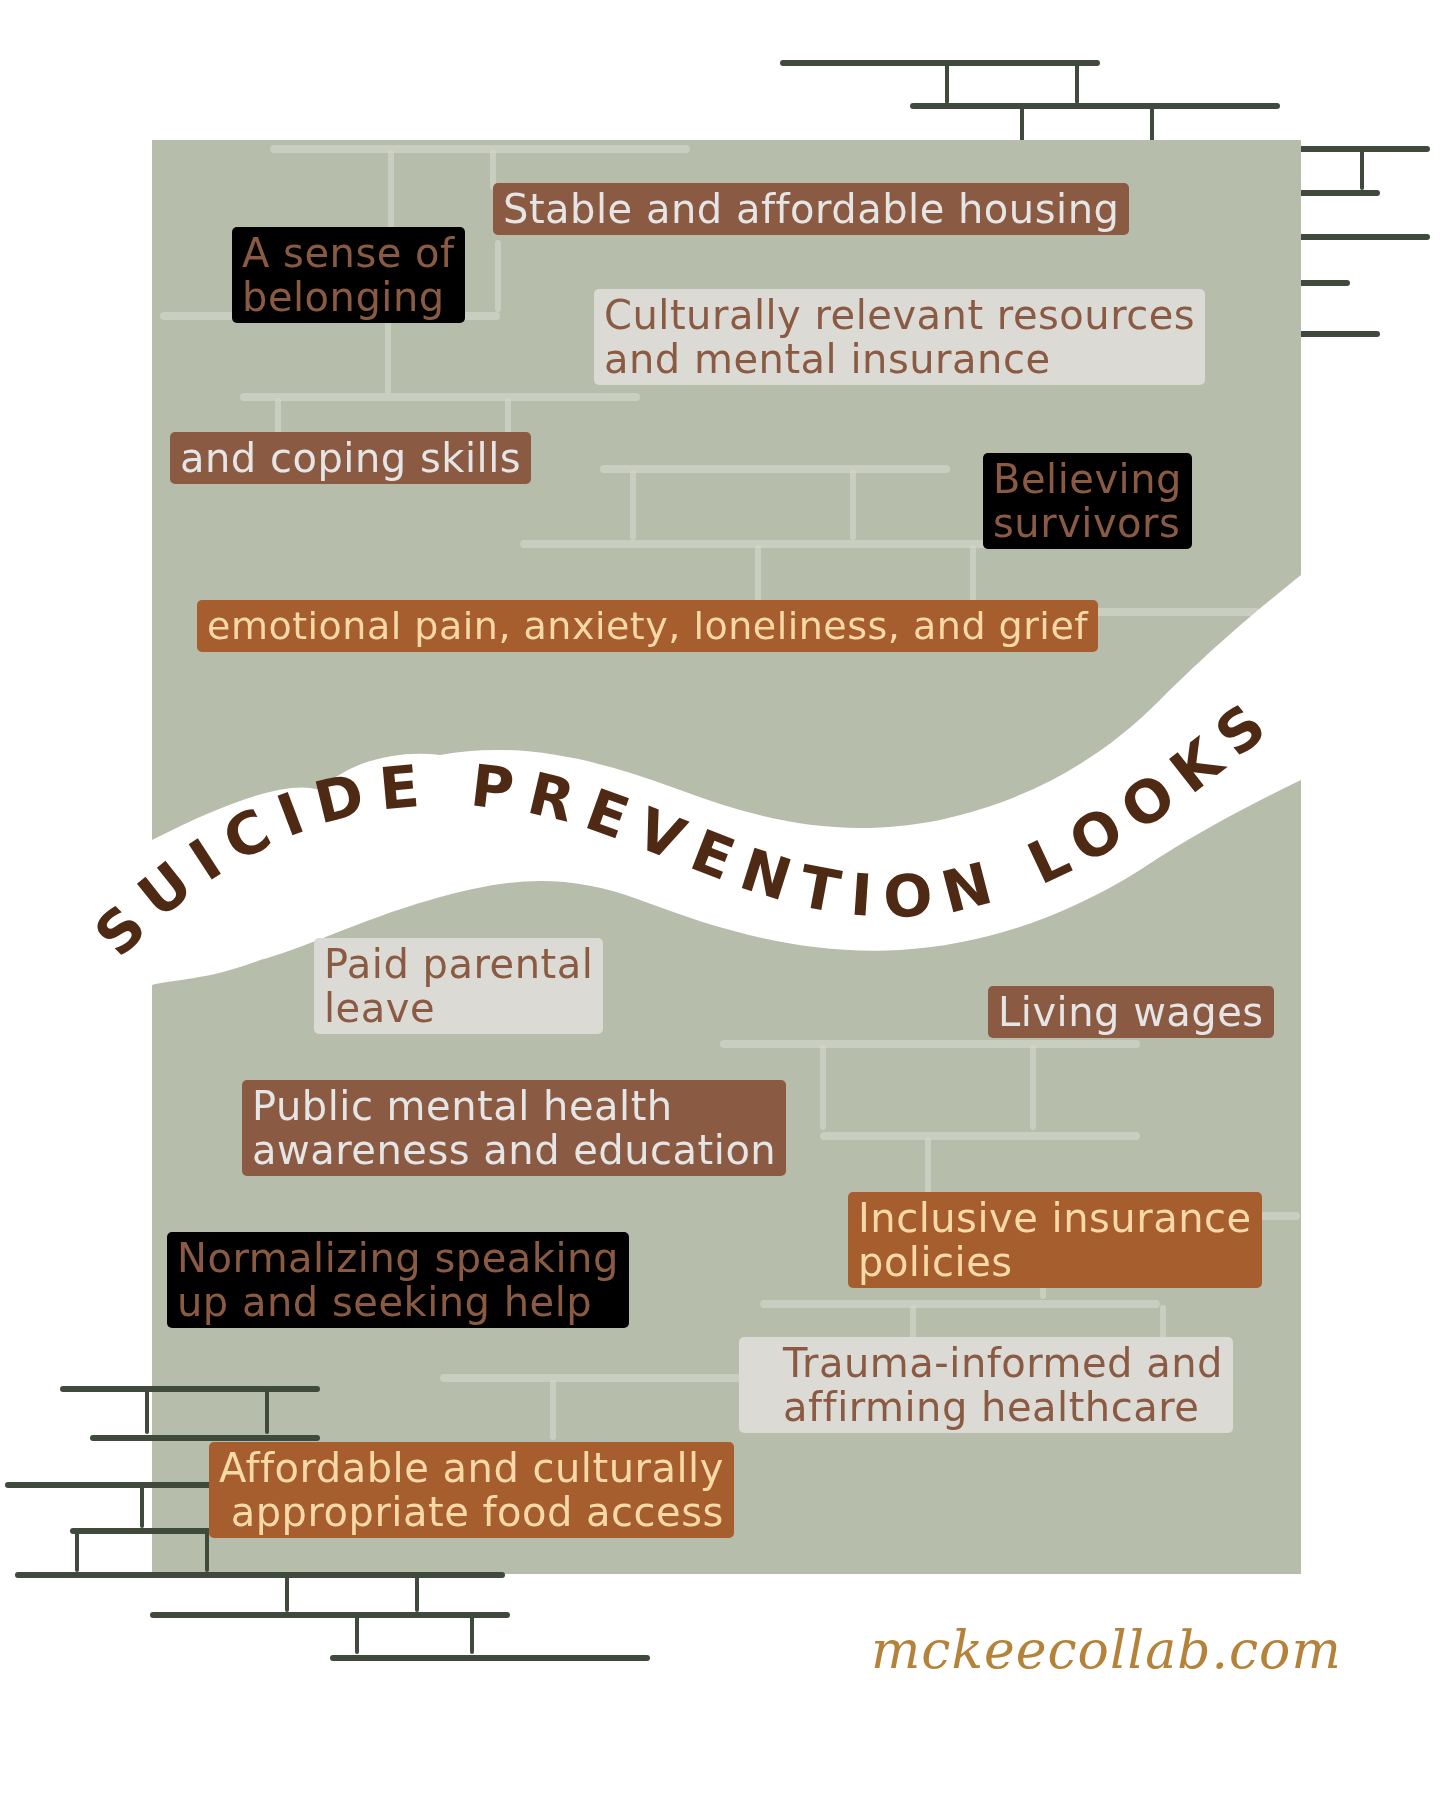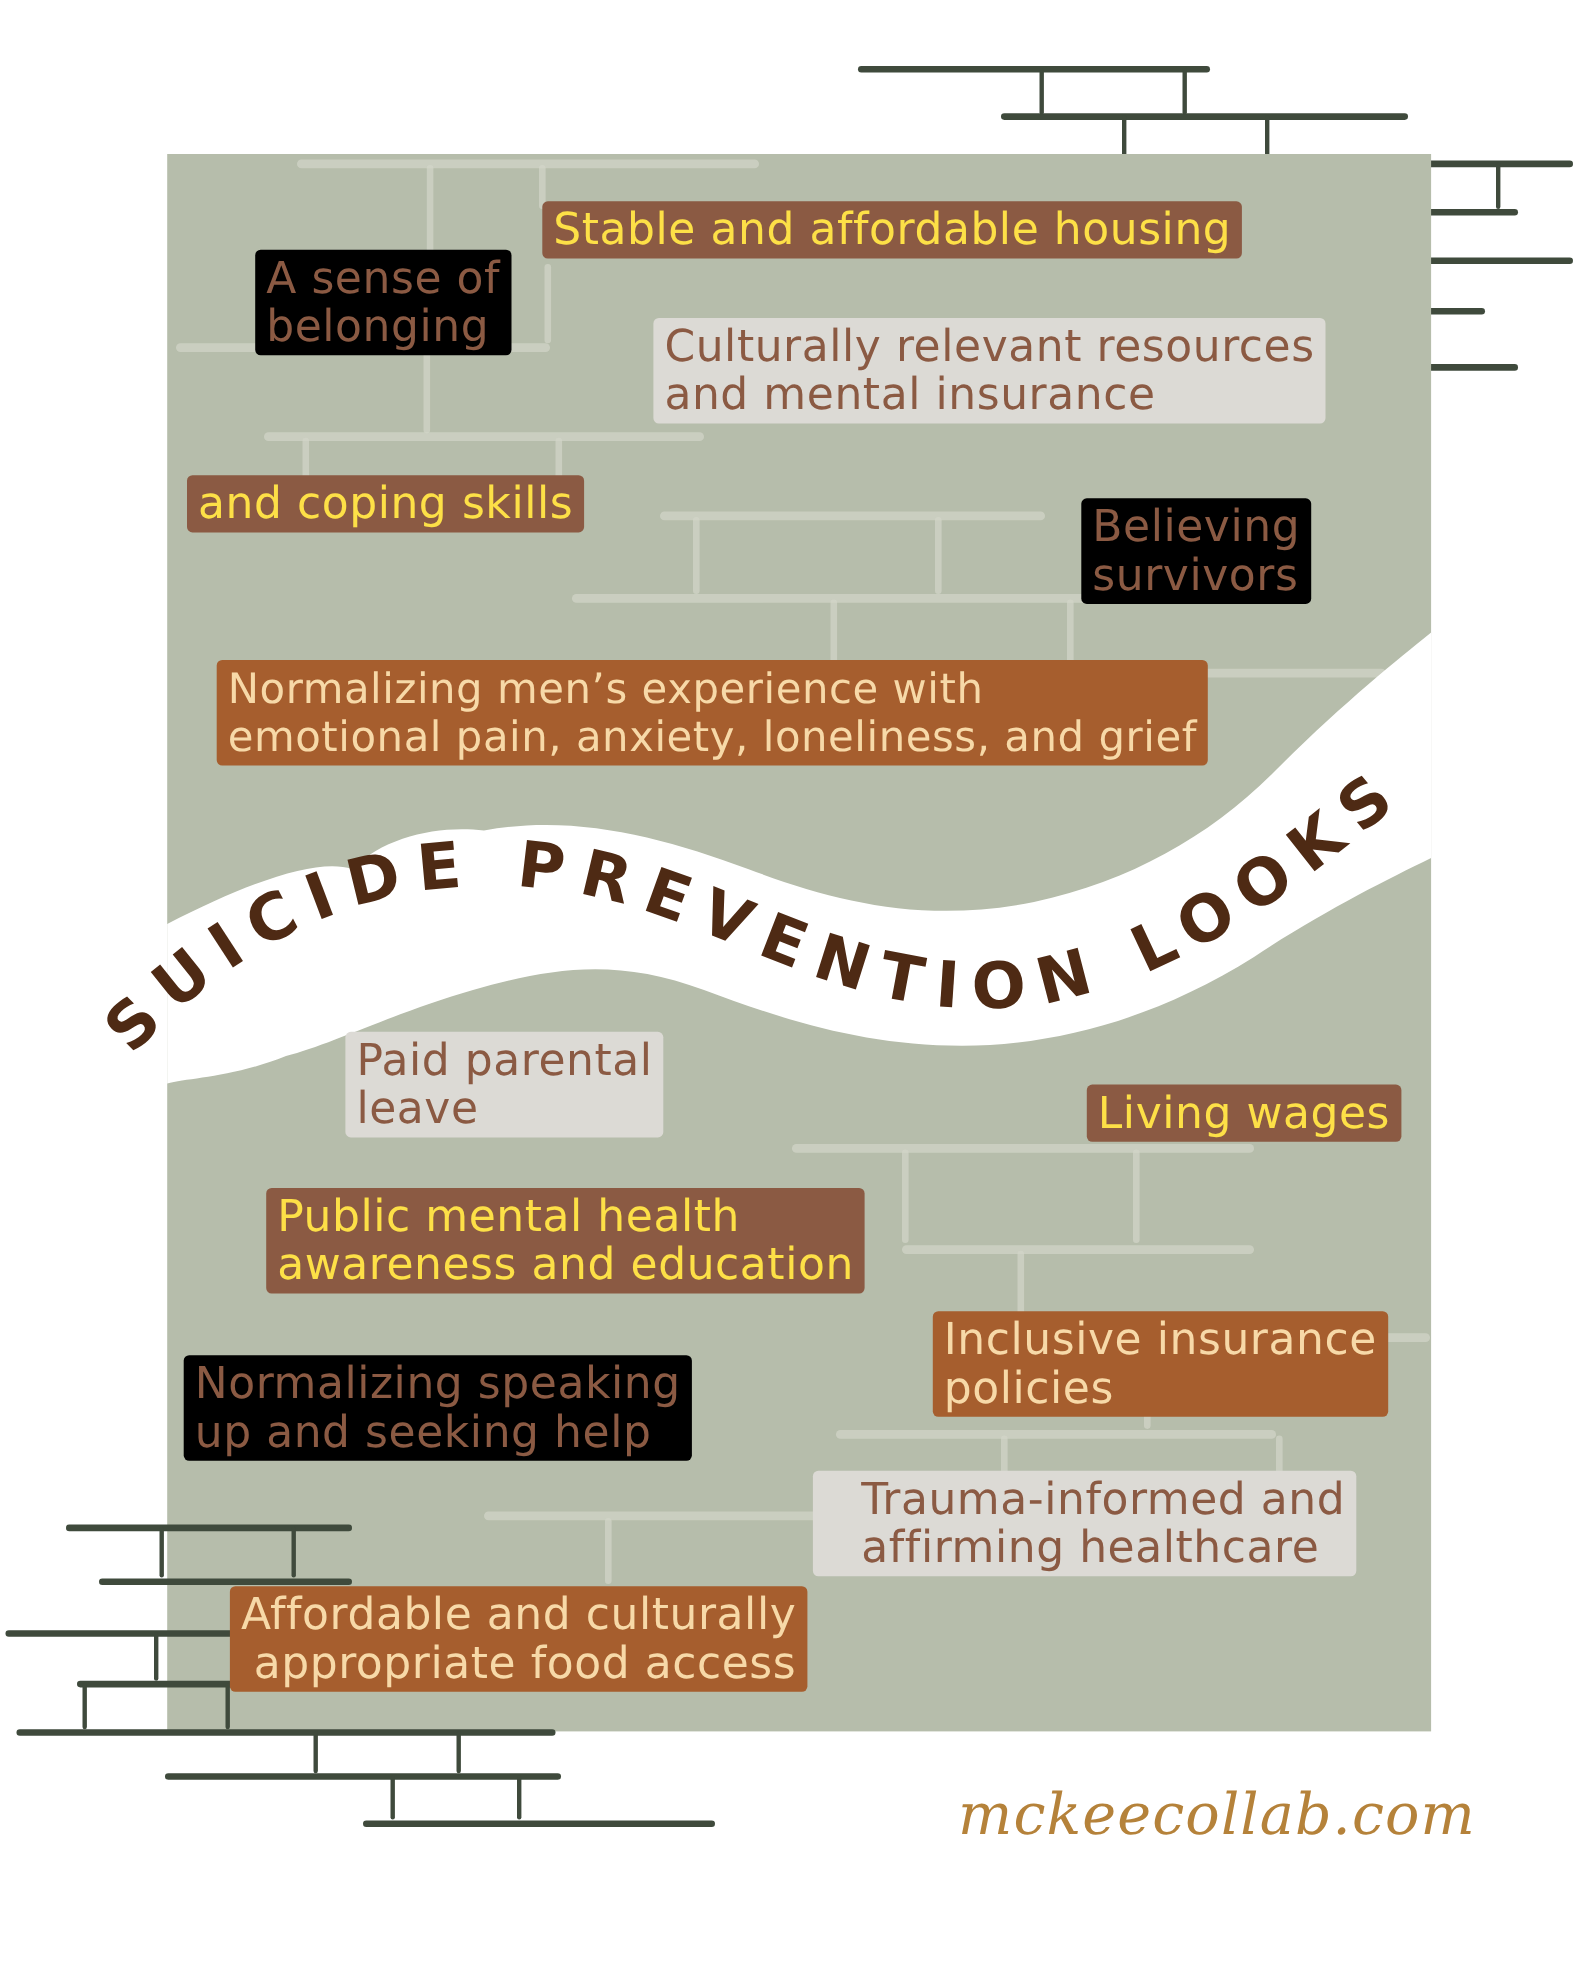--- a/index.html
+++ b/index.html
@@ -1,20 +1,20 @@
 <!DOCTYPE html>
 <html><head>
 <meta charset="utf-8">
 <style>
   html,body{margin:0;padding:0;}
   body{width:1440px;height:1800px;background:#ffffff;position:relative;overflow:hidden;font-family:"DejaVu Sans",sans-serif;}
   .panel{position:absolute;left:152px;top:140px;width:1149px;height:1434px;background:#b6bdab;}
   .tag{position:absolute;font-size:40px;line-height:44px;letter-spacing:0.5px;padding:4px 10px;border-radius:5px;box-sizing:border-box;font-family:"DejaVu Sans",sans-serif;font-weight:normal;}
   .tag .l{display:block;white-space:nowrap;}
-  .brown{background:#8b5a43;color:#fde047;}
+  .brown{background:#8b5a43;color:#e5e5e5;}
   .orange{background:#a65e2e;color:#f7d9a8;}
   .beige{background:#000000;color:#8b5a43;}
   .gray{background:#dcdad5;color:#8b5a43;}
   .band{position:absolute;left:0;top:0;width:1440px;height:1800px;}
   .brick{position:absolute;height:6px;background:#3f4a3c;border-radius:3px;}
   .brick-v{position:absolute;width:4px;background:#3f4a3c;border-radius:2px;}
   .ghost{position:absolute;height:8px;background:#d3d6c9;border-radius:4px;opacity:0.7;}
   .ghost-v{position:absolute;width:6px;background:#d3d6c9;border-radius:3px;opacity:0.7;}
   .credit{position:absolute;left:871px;top:1620px;font-family:"DejaVu Serif",serif;font-style:italic;font-size:52px;color:#b5823a;letter-spacing:1px;}
 </style>
@@ -95,21 +95,20 @@
   <span class="l">and mental insurance</span>
 </div>
 <div class="tag brown" style="left:170px;top:432px;">
   <span class="l">and coping skills</span>
 </div>
 <div class="tag beige" style="left:983px;top:453px;">
   <span class="l">Believing</span>
   <span class="l">survivors</span>
 </div>
 <div class="tag orange" style="left:197px;top:600px;font-size:38px;">
-  <span class="l">Normalizing men’s experience with</span>
   <span class="l">emotional pain, anxiety, loneliness, and grief</span>
 </div>
 <div class="tag gray" style="left:314px;top:938px;">
   <span class="l">Paid parental</span>
   <span class="l">leave</span>
 </div>
 <div class="tag brown" style="left:988px;top:986px;">
   <span class="l">Living wages</span>
 </div>
 <div class="tag brown" style="left:242px;top:1080px;">

